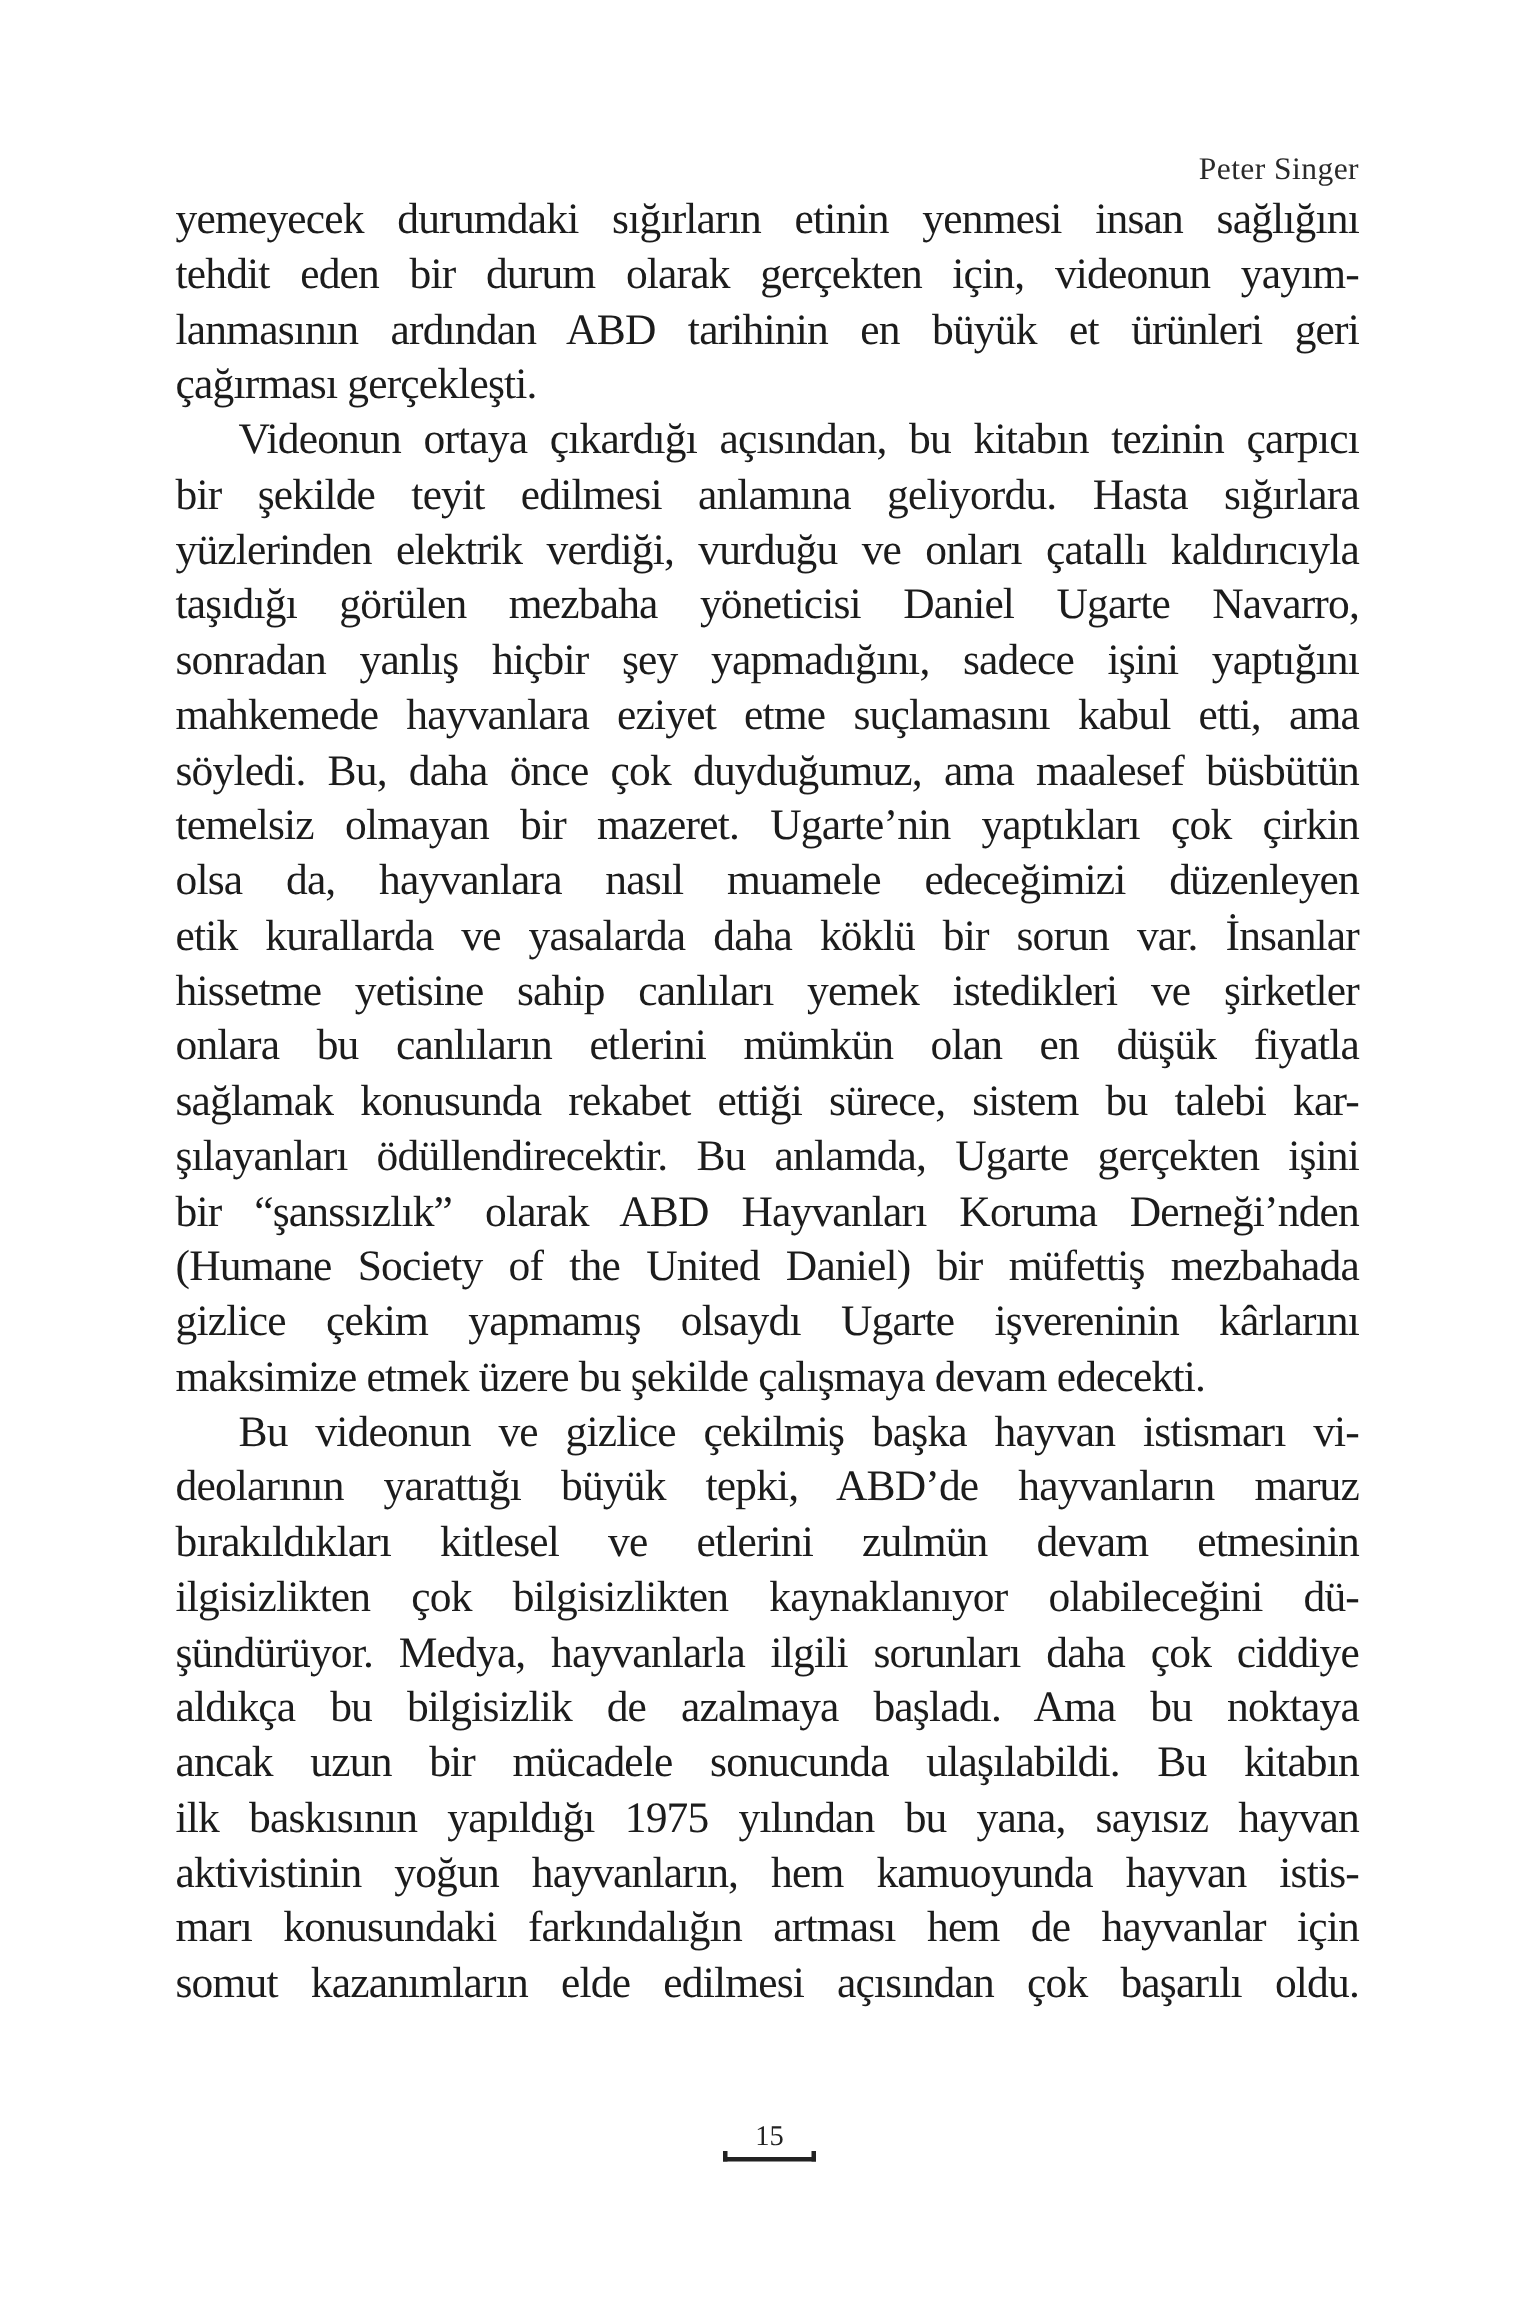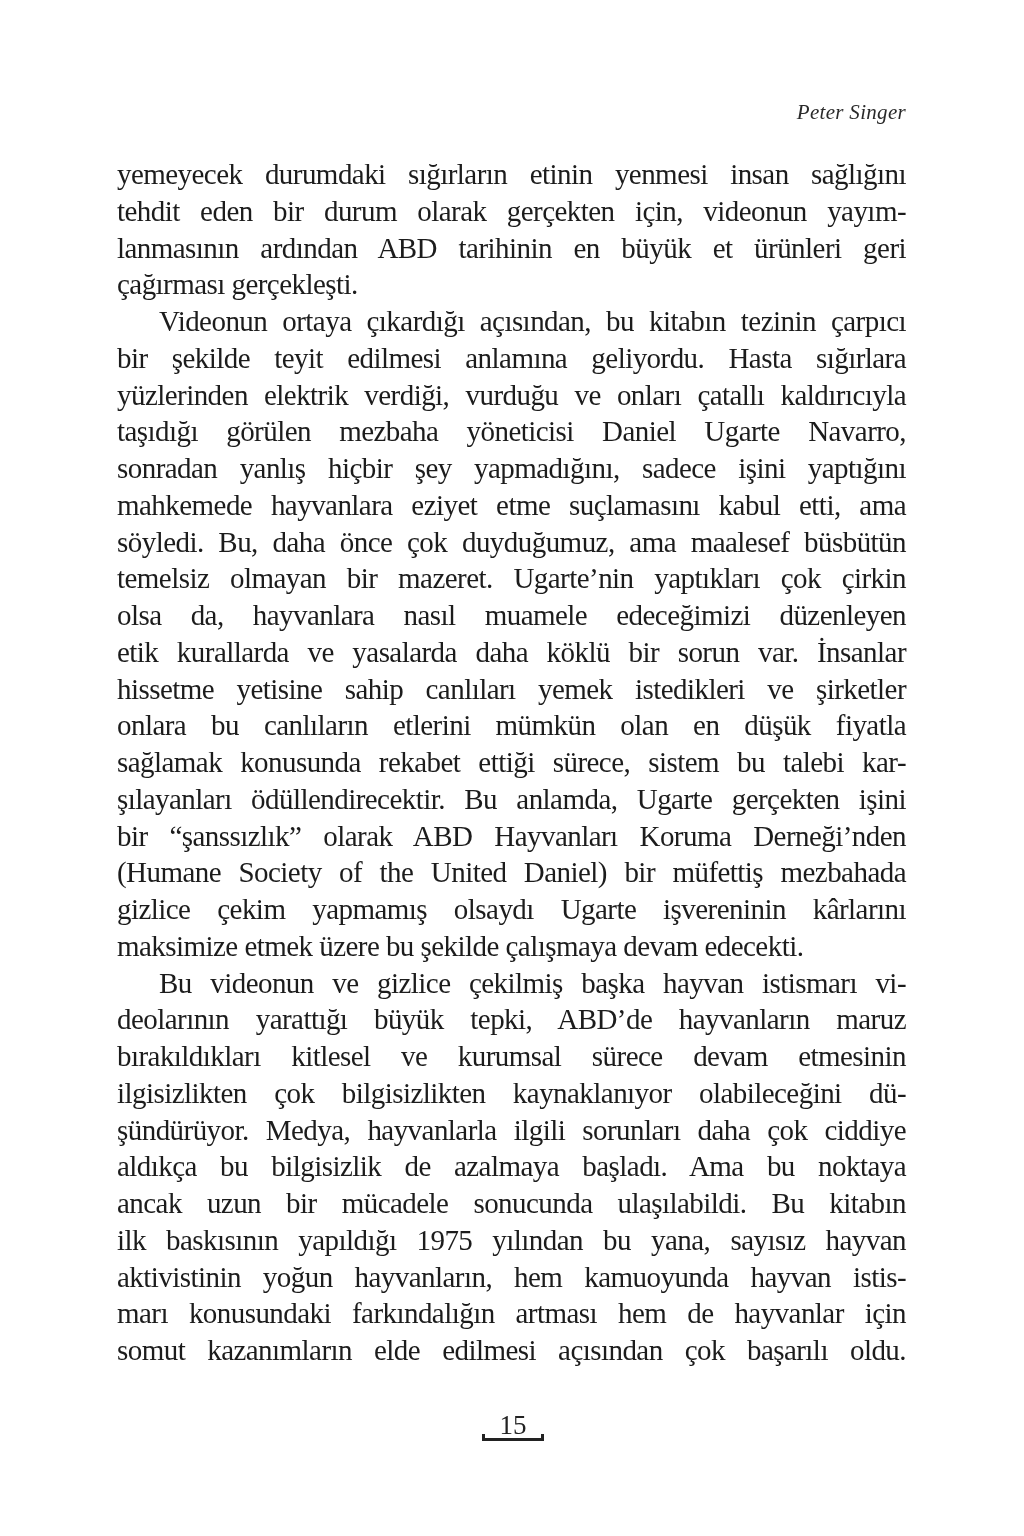--- a/index.html
+++ b/index.html
@@ -12,28 +12,27 @@
       height: 1536px;
       position: relative;
       overflow: hidden;
       font-family: "Liberation Serif", "DejaVu Serif", serif;
       color: #1c1c1c;
     }
     .running-head {
       position: absolute;
       top: 100px;
       right: 118px;
-      font-style: italic;
       font-size: 21px;
       letter-spacing: 0.3px;
       color: #2a2a2a;
     }
     .text-block {
       position: absolute;
-      top: 156px;
+      top: 128px;
       left: 117px;
       width: 789px;
     }
     .line {
       display: block;
       height: 36.75px;
       line-height: 36.75px;
       font-size: 29px;
       white-space: nowrap;
       text-align: justify;
@@ -49,21 +48,21 @@
     }
     .folio {
       position: absolute;
       top: 1414px;
       left: 482px;
       width: 62px;
       text-align: center;
     }
     .folio-number {
       display: block;
-      font-size: 27px;
+      font-size: 19px;
       line-height: 22px;
       color: #222;
     }
     .folio-rule {
       position: relative;
       display: block;
       height: 3px;
       background: #222;
       margin-top: 2px;
     }
@@ -109,21 +108,21 @@
     <span class="line">şılayanları ödüllendirecektir. Bu anlamda, Ugarte gerçekten işini</span>
     <span class="line">bir “şanssızlık” olarak ABD Hayvanları Koruma Derneği’nden</span>
     <span class="line">(Humane Society of the United Daniel) bir müfettiş mezbahada</span>
     <span class="line">gizlice çekim yapmamış olsaydı Ugarte işvereninin kârlarını</span>
     <span class="line last">maksimize etmek üzere bu şekilde çalışmaya devam edecekti.</span>
   </div>
 
   <div>
     <span class="line indent">Bu videonun ve gizlice çekilmiş başka hayvan istismarı vi-</span>
     <span class="line">deolarının yarattığı büyük tepki, ABD’de hayvanların maruz</span>
-    <span class="line">bırakıldıkları kitlesel ve kurumsal sürece devam etmesinin</span>
+    <span class="line">bırakıldıkları kitlesel ve etlerini zulmün devam etmesinin</span>
     <span class="line">ilgisizlikten çok bilgisizlikten kaynaklanıyor olabileceğini dü-</span>
     <span class="line">şündürüyor. Medya, hayvanlarla ilgili sorunları daha çok ciddiye</span>
     <span class="line">aldıkça bu bilgisizlik de azalmaya başladı. Ama bu noktaya</span>
     <span class="line">ancak uzun bir mücadele sonucunda ulaşılabildi. Bu kitabın</span>
     <span class="line">ilk baskısının yapıldığı 1975 yılından bu yana, sayısız hayvan</span>
     <span class="line">aktivistinin yoğun hayvanların, hem kamuoyunda hayvan istis-</span>
     <span class="line">marı konusundaki farkındalığın artması hem de hayvanlar için</span>
     <span class="line">somut kazanımların elde edilmesi açısından çok başarılı oldu.</span>
   </div>
 </div>

